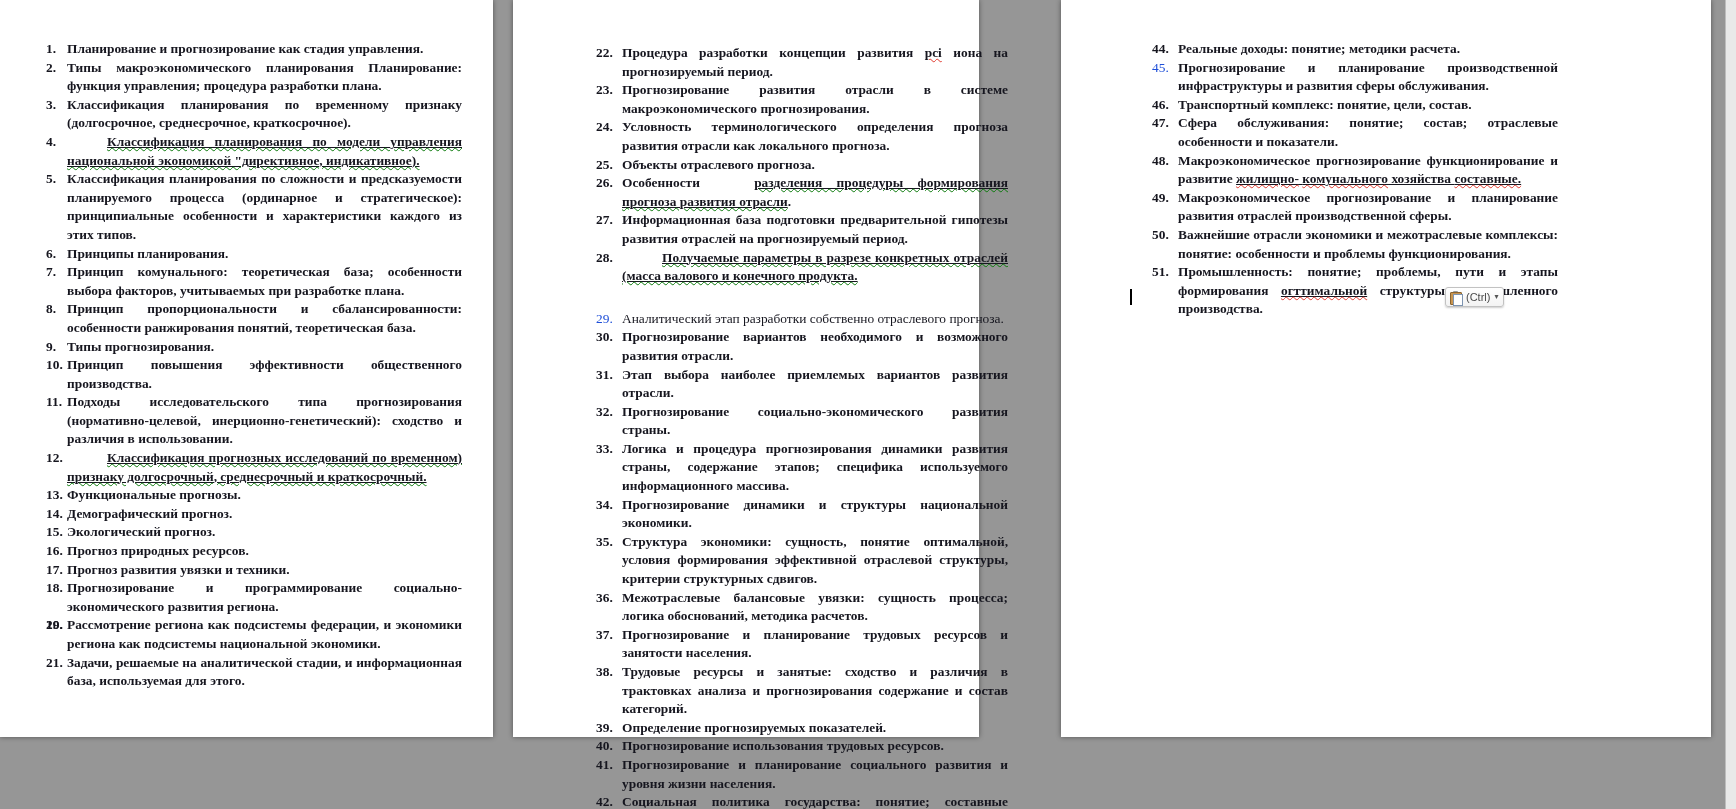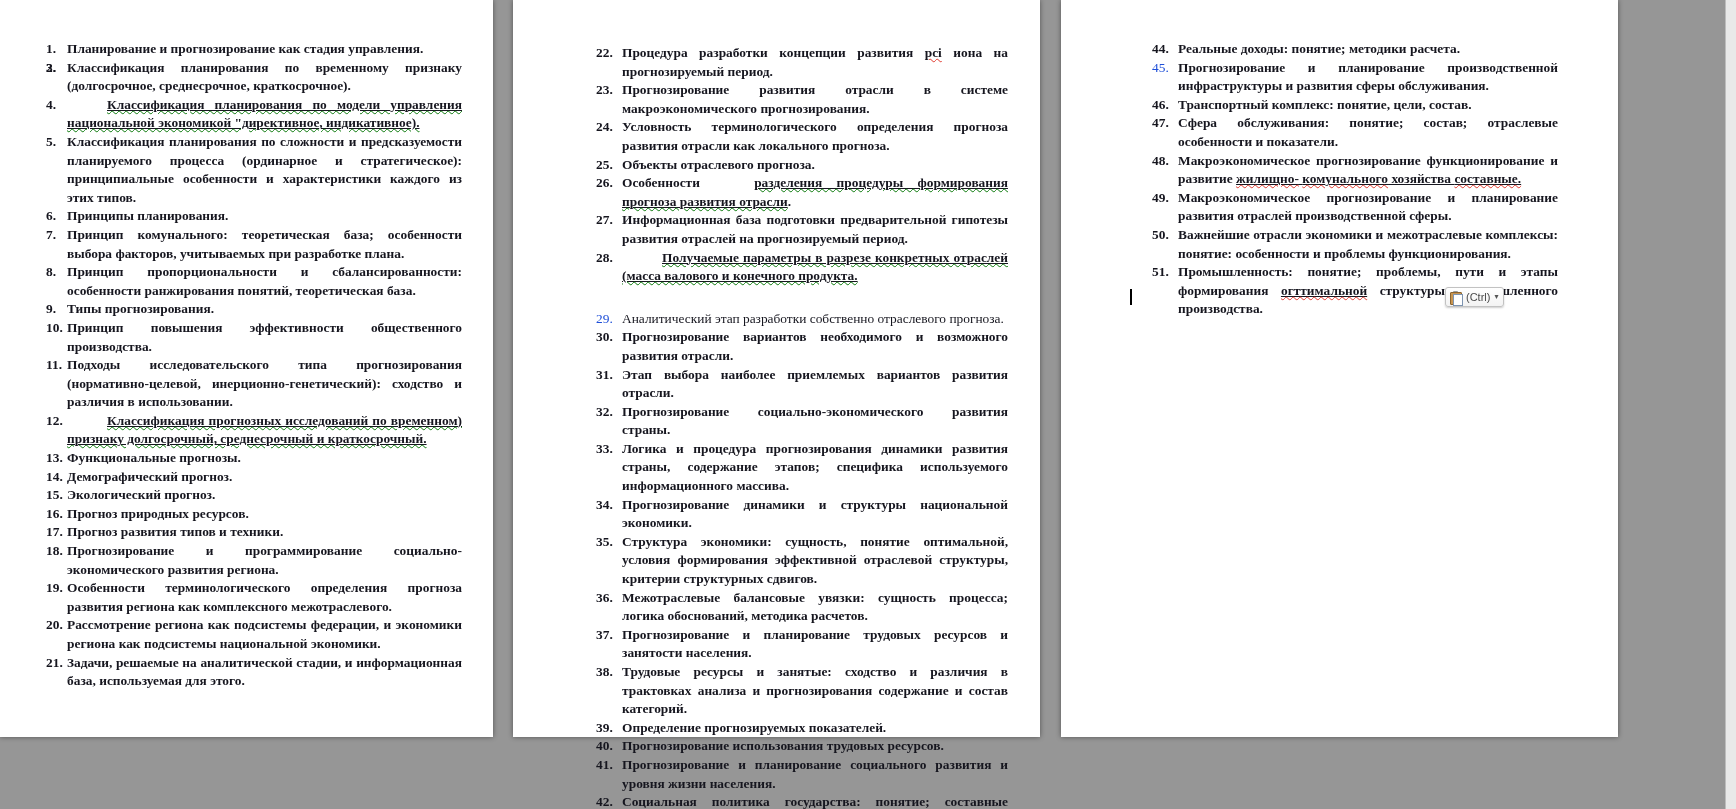--- a/index.html
+++ b/index.html
@@ -48,44 +48,44 @@
   .clip-icon .board{position:absolute;left:0;top:1px;width:10px;height:11px;background:#c89550;border:1px solid #8a6430;border-radius:1px;}
   .clip-icon .sheet{position:absolute;left:3px;top:3px;width:8px;height:10px;background:#ffffff;border:1px solid #7d94b0;}
   .clip-icon .clasp{position:absolute;left:3px;top:0;width:5px;height:3px;background:#9a9a9a;border-radius:1px;}
 </style>
 </head>
 <body>
 
 <div class="page" style="left:0;width:493px;">
   <div class="content pad21" style="left:46px;top:40px;width:416px;">
       <div class="li"><span class="num">1.</span><span><span>Планирование и прогнозирование как стадия управления.</span></span></div>
-      <div class="li"><span class="num">2.</span></div>
+      <div class="li"><span class="num">2.</span><span><span>Типы макроэкономического планирования Планирование: функция управления; процедура разработки плана.</span></span></div>
       <div class="li"><span class="num">3.</span><span><span>Классификация планирования по временному признаку (долгосрочное, среднесрочное, краткосрочное).</span></span></div>
       <div class="li"><span class="num">4.</span><span><span class="u"><span class="wg">Классификация планирования по модели управления национальной экономикой "директивное, индикативное).</span></span></span></div>
       <div class="li"><span class="num">5.</span><span><span>Классификация планирования по сложности и предсказуемости планируемого процесса (ординарное и стратегическое): принципиальные особенности и характеристики каждого из этих типов.</span></span></div>
       <div class="li"><span class="num">6.</span><span><span>Принципы планирования.</span></span></div>
       <div class="li"><span class="num">7.</span><span><span>Принцип комунального: теоретическая база; особенности выбора факторов, учитываемых при разработке плана.</span></span></div>
       <div class="li"><span class="num">8.</span><span><span>Принцип пропорциональности и сбалансированности: особенности ранжирования понятий, теоретическая база.</span></span></div>
       <div class="li"><span class="num">9.</span><span><span>Типы прогнозирования.</span></span></div>
       <div class="li"><span class="num">10.</span><span><span>Принцип повышения эффективности общественного производства.</span></span></div>
       <div class="li"><span class="num">11.</span><span><span>Подходы исследовательского типа прогнозирования (нормативно-целевой, инерционно-генетический): сходство и различия в использовании.</span></span></div>
       <div class="li"><span class="num">12.</span><span><span class="u"><span class="wg">Классификация прогнозных исследований по временном) признаку долгосрочный, среднесрочный и краткосрочный.</span></span></span></div>
       <div class="li"><span class="num">13.</span><span><span>Функциональные прогнозы.</span></span></div>
       <div class="li"><span class="num">14.</span><span><span>Демографический прогноз.</span></span></div>
       <div class="li"><span class="num">15.</span><span><span>Экологический прогноз.</span></span></div>
       <div class="li"><span class="num">16.</span><span><span>Прогноз природных ресурсов.</span></span></div>
-      <div class="li"><span class="num">17.</span><span><span>Прогноз развития типов и техники.</span></span></div>
+      <div class="li"><span class="num">17.</span><span><span>Прогноз развития увязки и техники.</span></span></div>
       <div class="li"><span class="num">18.</span><span><span>Прогнозирование и программирование социально-экономического развития региона.</span></span></div>
-      <div class="li"><span class="num">19.</span><span><span>Особенности терминологического определения прогноза развития региона как комплексного межотраслевого.</span></span></div>
+      <div class="li"><span class="num">19.</span></div>
       <div class="li"><span class="num">20.</span><span><span>Рассмотрение региона как подсистемы федерации, и экономики региона как подсистемы национальной экономики.</span></span></div>
       <div class="li"><span class="num">21.</span><span><span>Задачи, решаемые на аналитической стадии, и информационная база, используемая для этого.</span></span></div>
     </div>
 </div>
 
-<div class="page" style="left:513px;width:527px;">
+<div class="page" style="left:513px;width:466px;">
   <div class="content pad26" style="left:83px;top:44px;width:412px;">
       <div class="li"><span class="num">22.</span><span><span>Процедура разработки концепции развития </span><span class="wr">рсі</span><span> иона на прогнозируемый период.</span></span></div>
       <div class="li"><span class="num">23.</span><span><span>Прогнозирование развития отрасли в системе макроэкономического прогнозирования.</span></span></div>
       <div class="li"><span class="num">24.</span><span><span>Условность терминологического определения прогноза развития отрасли как локального прогноза.</span></span></div>
       <div class="li"><span class="num">25.</span><span><span>Объекты отраслевого прогноза.</span></span></div>
       <div class="li"><span class="num">26.</span><span><span>Особенности </span><span class="u"><span class="wg">разделения процедуры формирования прогноза развития отрасли</span></span><span>.</span></span></div>
       <div class="li"><span class="num">27.</span><span><span>Информационная база подготовки предварительной гипотезы развития отраслей на прогнозируемый период.</span></span></div>
       <div class="li"><span class="num">28.</span><span><span class="u"><span class="wg">Получаемые параметры в разрезе конкретных отраслей (масса валового и конечного продукта.</span></span></span></div>
       <div class="li regular"><span class="num muted">29.</span><span><span>Аналитический этап разработки собственно отраслевого прогноза.</span></span></div>
       <div class="li"><span class="num">30.</span><span><span>Прогнозирование вариантов необходимого и возможного развития отрасли.</span></span></div>
@@ -98,21 +98,21 @@
       <div class="li"><span class="num">37.</span><span><span>Прогнозирование и планирование трудовых ресурсов и занятости населения.</span></span></div>
       <div class="li"><span class="num">38.</span><span><span>Трудовые ресурсы и занятые: сходство и различия в трактовках анализа и прогнозирования содержание и состав категорий.</span></span></div>
       <div class="li"><span class="num">39.</span><span><span>Определение прогнозируемых показателей.</span></span></div>
       <div class="li"><span class="num">40.</span><span><span>Прогнозирование использования трудовых ресурсов.</span></span></div>
       <div class="li"><span class="num">41.</span><span><span>Прогнозирование и планирование социального развития и уровня жизни населения.</span></span></div>
       <div class="li"><span class="num">42.</span><span><span>Социальная политика государства: понятие; составные элементы: норматив.</span></span></div>
       <div class="li"><span class="num">43.</span><span><span>Уровень жизни: понятие, система показателей; социальные нормативы, методики обоснования.</span></span></div>
     </div>
 </div>
 
-<div class="page" style="left:1061px;width:557px;">
+<div class="page" style="left:1061px;width:650px;">
   <div class="content pad26" style="left:91px;top:40px;width:406px;">
       <div class="li"><span class="num">44.</span><span><span>Реальные доходы: понятие; методики расчета.</span></span></div>
       <div class="li"><span class="num muted">45.</span><span><span>Прогнозирование и планирование производственной инфраструктуры и развития сферы обслуживания.</span></span></div>
       <div class="li"><span class="num">46.</span><span><span>Транспортный комплекс: понятие, цели, состав.</span></span></div>
       <div class="li"><span class="num">47.</span><span><span>Сфера обслуживания: понятие; состав; отраслевые особенности и показатели.</span></span></div>
       <div class="li"><span class="num">48.</span><span><span>Макроэкономическое прогнозирование функционирование и развитие </span><span class="u"><span class="wr">жилищно-</span></span><span class="u"><span> </span></span><span class="u"><span class="wr">комунального</span></span><span class="u"><span> хозяйства </span></span><span class="u"><span class="wr">составные.</span></span></span></div>
       <div class="li"><span class="num">49.</span><span><span>Макроэкономическое прогнозирование и планирование развития отраслей производственной сферы.</span></span></div>
       <div class="li"><span class="num">50.</span><span><span>Важнейшие отрасли экономики и межотраслевые комплексы: понятие: особенности и проблемы функционирования.</span></span></div>
       <div class="li"><span class="num">51.</span><span><span>Промышленность: понятие; проблемы, пути и этапы формирования </span><span class="u"><span class="wr">огттимальной</span></span><span> структуры промышленного производства.</span></span></div>
     </div>

